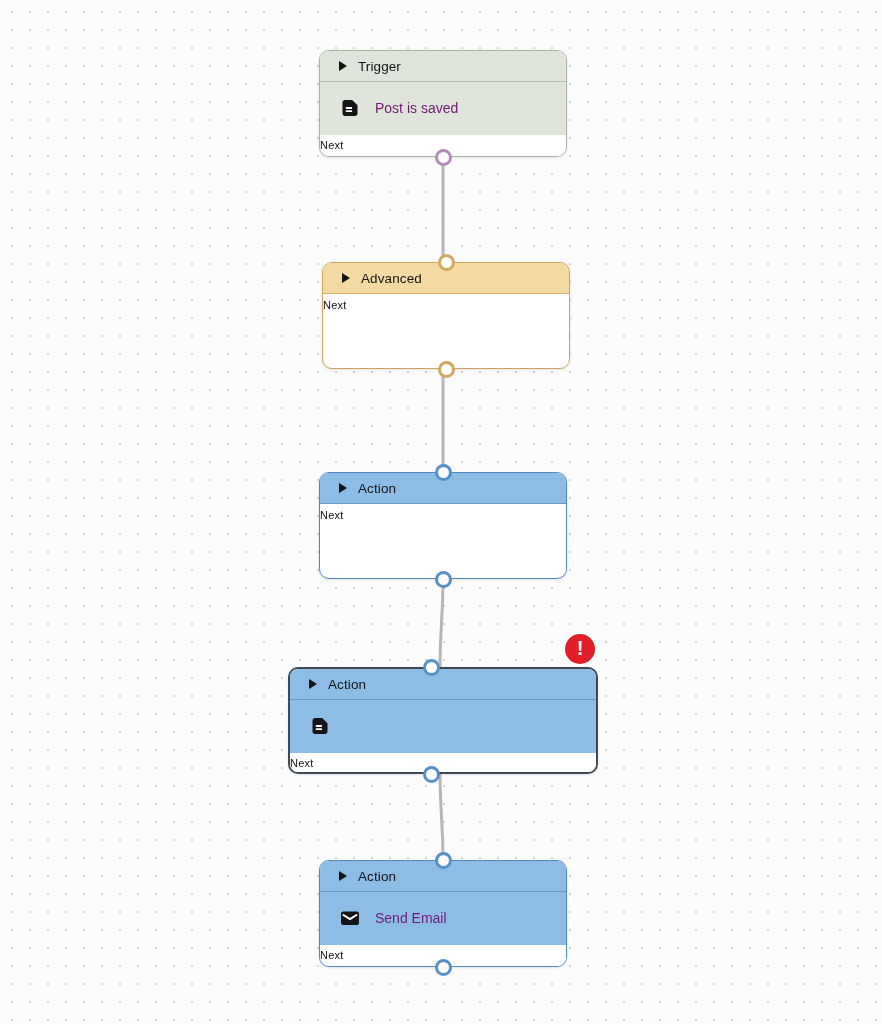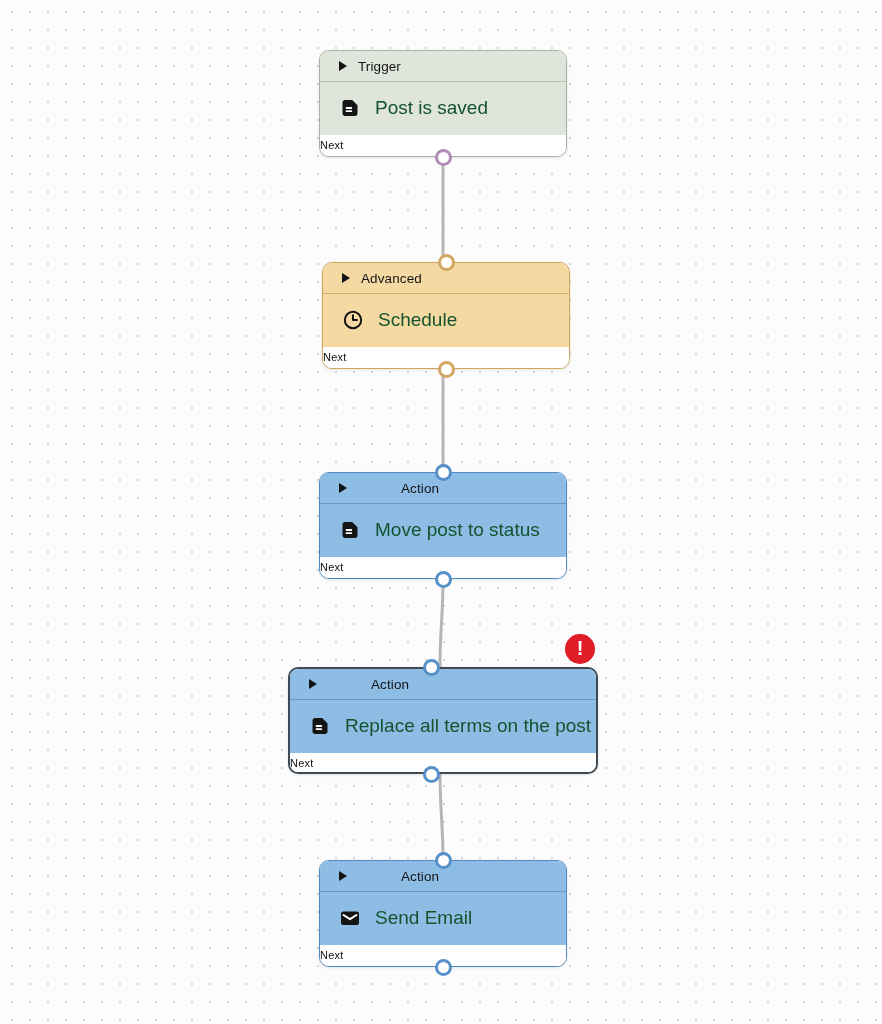--- a/index.html
+++ b/index.html
@@ -77,22 +77,22 @@
     padding: 0 12px 0 19px;
   }
   .body .icon {
     width: 22px; height: 22px;
     flex: 0 0 auto;
     margin-right: 14px;
     display: inline-flex;
   }
   .body .icon svg { width: 22px; height: 22px; }
   .body .title {
-    font-size: 19px;
-    color: #14532d;
+    font-size: 14px;
+    color: #701a75;
     white-space: nowrap;
   }
 
   .node .footer {
     height: 23px;
     background: #ffffff;
     display: flex;
     align-items: center;
     padding-bottom: 2px;
   }
@@ -107,21 +107,21 @@
   .kind-trigger .header, .kind-trigger .body { background: #dfe5da; }
   .kind-trigger .box { border-color: #a9b3a2; }
   .kind-trigger .header { border-bottom-color: #b4beab; }
 
   .kind-advanced .header, .kind-advanced .body { background: #f4d9a3; }
   .kind-advanced .box { border-color: #cfa55e; }
   .kind-advanced .header { border-bottom-color: #d8ae66; }
 
   .kind-action .header, .kind-action .body { background: #8dbde5; }
   .kind-action .box { border-color: #5088c0; }
-  .kind-action .header { border-bottom-color: #6b97c3; gap: 43px; }
+  .kind-action .header { border-bottom-color: #6b97c3; }
   .kind-action.selected .box { border-color: #3f4a54; }
 
   
   .port {
     position: absolute;
     width: 17px; height: 17px;
     border-radius: 50%;
     background: #ffffff;
     border: 3px solid #999;
     left: calc(50% - 8.5px);
@@ -188,76 +188,56 @@
     </div>
     <div class="port port-out ring-trigger"></div>
   </div>
 
   <div class="node kind-advanced" style="left:322px; top:262px;">
     <div class="box">
       <div class="header">
         <span class="tri"></span>
         <span class="header-label">Advanced</span>
       </div>
-      <div class="body">
-        <span class="icon">
-          <svg viewBox="0 0 22 22">
-              <circle cx="11" cy="11" r="8.2" fill="none" stroke="#141414" stroke-width="2"></circle>
-              <path d="M11 6.2 V11 H15" fill="none" stroke="#141414" stroke-width="2" stroke-linecap="round" stroke-linejoin="round"></path>
-            </svg>
-        </span>
-        <span class="title">Schedule</span>
-      </div>
       <div class="footer">
         <span>Next</span>
       </div>
     </div>
     <div class="port port-in ring-advanced"></div>
     <div class="port port-out ring-advanced"></div>
   </div>
 
   <div class="node kind-action" style="left:319px; top:472px;">
+    <div class="box">
+      <div class="header">
+        <span class="tri"></span>
+        <span class="header-label">Action</span>
+      </div>
+      <div class="footer">
+        <span>Next</span>
+      </div>
+    </div>
+    <div class="port port-in ring-action"></div>
+    <div class="port port-out ring-action"></div>
+  </div>
+
+  <div class="node kind-action selected" style="left:288px; top:667px; width:310px;">
     <div class="box">
       <div class="header">
         <span class="tri"></span>
         <span class="header-label">Action</span>
       </div>
       <div class="body">
         <span class="icon">
           <svg viewBox="0 0 22 22">
               <path fill="#141414" d="M3.5 5.5C3.5 4.1 4.6 3 6 3h7.2l5.3 5.3v8.2c0 1.4-1.1 2.5-2.5 2.5H6c-1.4 0-2.5-1.1-2.5-2.5V5.5z"></path>
               <rect x="6.6" y="10.1" width="6.6" height="1.8" rx="0.9" fill="#ffffff"></rect>
               <rect x="6.6" y="13.3" width="6.6" height="1.8" rx="0.9" fill="#ffffff"></rect>
             </svg>
         </span>
-        <span class="title">Move post to status</span>
-      </div>
-      <div class="footer">
-        <span>Next</span>
-      </div>
-    </div>
-    <div class="port port-in ring-action"></div>
-    <div class="port port-out ring-action"></div>
-  </div>
-
-  <div class="node kind-action selected" style="left:288px; top:667px; width:310px;">
-    <div class="box">
-      <div class="header">
-        <span class="tri"></span>
-        <span class="header-label">Action</span>
-      </div>
-      <div class="body">
-        <span class="icon">
-          <svg viewBox="0 0 22 22">
-              <path fill="#141414" d="M3.5 5.5C3.5 4.1 4.6 3 6 3h7.2l5.3 5.3v8.2c0 1.4-1.1 2.5-2.5 2.5H6c-1.4 0-2.5-1.1-2.5-2.5V5.5z"></path>
-              <rect x="6.6" y="10.1" width="6.6" height="1.8" rx="0.9" fill="#ffffff"></rect>
-              <rect x="6.6" y="13.3" width="6.6" height="1.8" rx="0.9" fill="#ffffff"></rect>
-            </svg>
-        </span>
-        <span class="title">Replace all terms on the post</span>
       </div>
       <div class="footer">
         <span>Next</span>
       </div>
     </div>
     <div class="port port-in ring-action shift-left"></div>
     <div class="port port-out ring-action shift-left"></div>
     <div class="error-badge">
       <span>!</span>
     </div>

